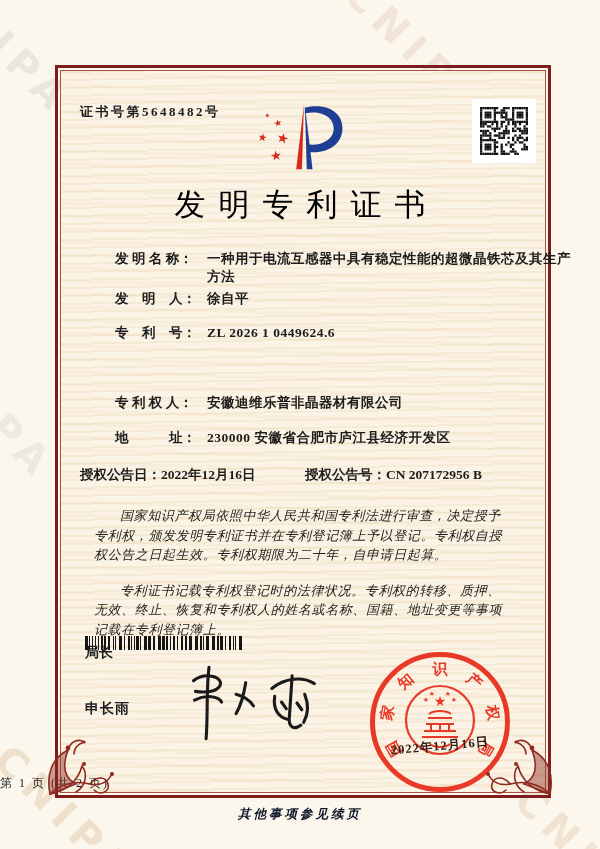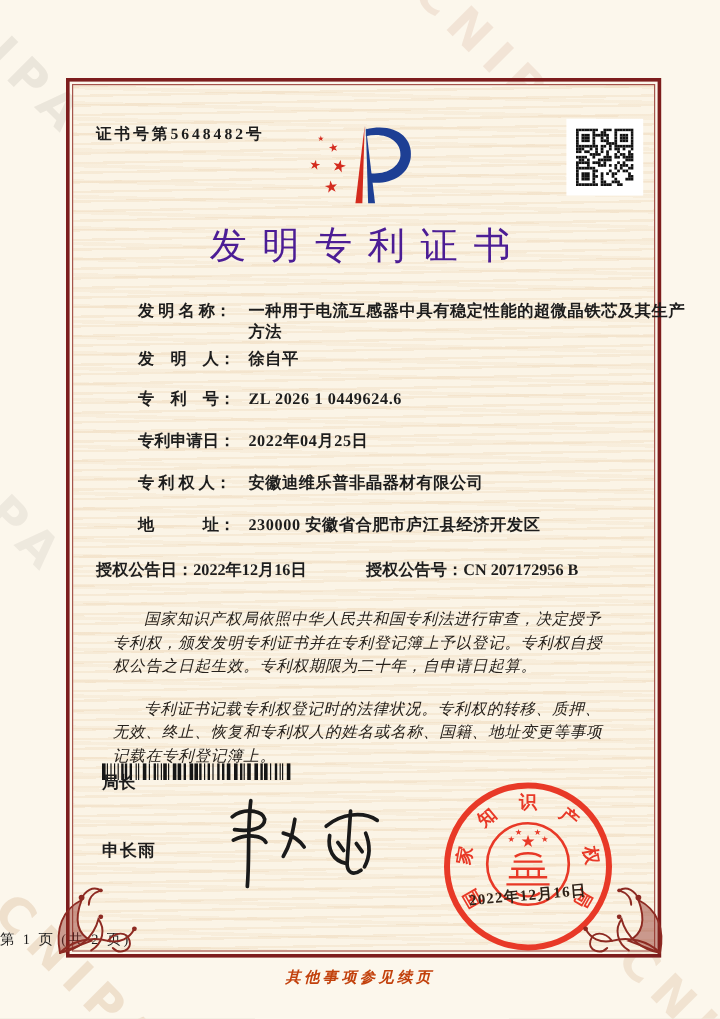--- a/index.html
+++ b/index.html
@@ -35,21 +35,21 @@
       repeating-linear-gradient(181.5deg, rgba(227,193,148,.13) 0 3px, rgba(227,193,148,0) 3px 13px),
       #fbf4e6;
   }
   
   .cert-no{position:absolute;left:80px;top:103px;z-index:3;font-size:13px;letter-spacing:2.5px;font-weight:600;}
   .logo{position:absolute;left:248px;top:102px;z-index:3;}
   .qr-pad{position:absolute;left:472px;top:99px;width:64px;height:64px;background:#fff;z-index:3;
           display:flex;align-items:center;justify-content:center;}
   .title{
     position:absolute;left:0;top:184px;width:600px;z-index:3;text-align:center;
-    font-size:31px;font-weight:500;letter-spacing:13px;text-indent:13px;color:#4c1d95;
+    font-size:31px;font-weight:500;letter-spacing:13px;text-indent:13px;color:#000000;
   }
   
   .row{position:absolute;left:80px;width:460px;z-index:3;display:flex;font-size:13.5px;font-weight:600;line-height:18px;margin-left:35px;}
   .row .lbl{flex:0 0 92px;white-space:nowrap;}
   .row .val{flex:1;letter-spacing:.5px;}
   .r1{top:250px}.r2{top:290px}.r3{top:324px}.r4{top:359px}.r5{top:394px}.r6{top:429px}
   .grant{position:absolute;left:80px;top:466px;width:470px;z-index:3;font-size:13.5px;font-weight:600;display:flex;}
   .grant .g1{width:225px;white-space:nowrap;}
   .grant .g2{white-space:nowrap;}
   
@@ -73,21 +73,21 @@
     transform:translate(-50%,-50%) rotate(var(--a)) translateY(-53px);
   }
   .emblem{position:absolute;left:32px;top:30px;}
   .seal-date{
     position:absolute;left:362px;top:738px;width:156px;z-index:5;text-align:center;
     font-size:12.5px;font-weight:700;color:#2e2218;transform:rotate(-5deg);letter-spacing:1px;
   }
   
   .page-info{position:absolute;left:0;top:775px;width:600px;z-index:3;text-align:left;font-size:12px;letter-spacing:2px;}
   .footer-note{position:absolute;left:0;top:806px;width:600px;z-index:3;text-align:center;
-               font-size:12.5px;font-style:italic;font-weight:600;letter-spacing:3px;color:#c2410c;}
+               font-size:12.5px;font-style:italic;font-weight:600;letter-spacing:3px;color:#0f172a;}
   .corner{position:absolute;z-index:4;}
   .corner-bl{left:42px;top:722px;}
   .corner-br{left:478px;top:722px;transform:scaleX(-1);}
 </style>
 </head>
 <body>
 
 <div class="page">
 
   <span class="wm wm1">CNIPA</span>
@@ -369,24 +369,20 @@
     <span class="val">一种用于电流互感器中具有稳定性能的超微晶铁芯及其生产方法</span>
   </div>
   <div class="row r2">
     <span class="lbl">发　明　人：</span>
     <span class="val">徐自平</span>
   </div>
   <div class="row r3">
     <span class="lbl">专　利　号：</span>
     <span class="val">ZL 2026 1 0449624.6</span>
   </div>
-  <div class="row r4">
-    <span class="lbl">专利申请日：</span>
-    <span class="val">2022年04月25日</span>
-  </div>
   <div class="row r5">
     <span class="lbl">专 利 权 人：</span>
     <span class="val">安徽迪维乐普非晶器材有限公司</span>
   </div>
   <div class="row r6">
     <span class="lbl">地　　　址：</span>
     <span class="val">230000 安徽省合肥市庐江县经济开发区</span>
   </div>
 
   <div class="grant">

